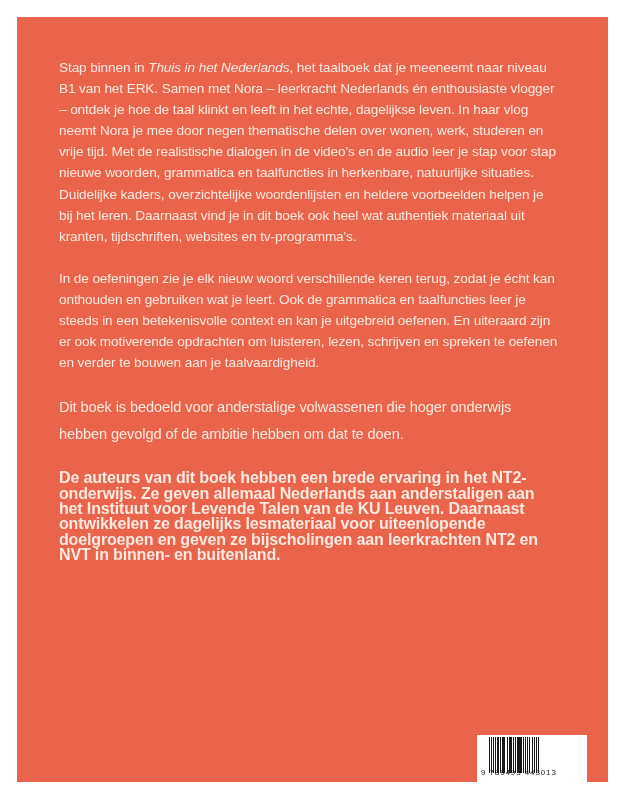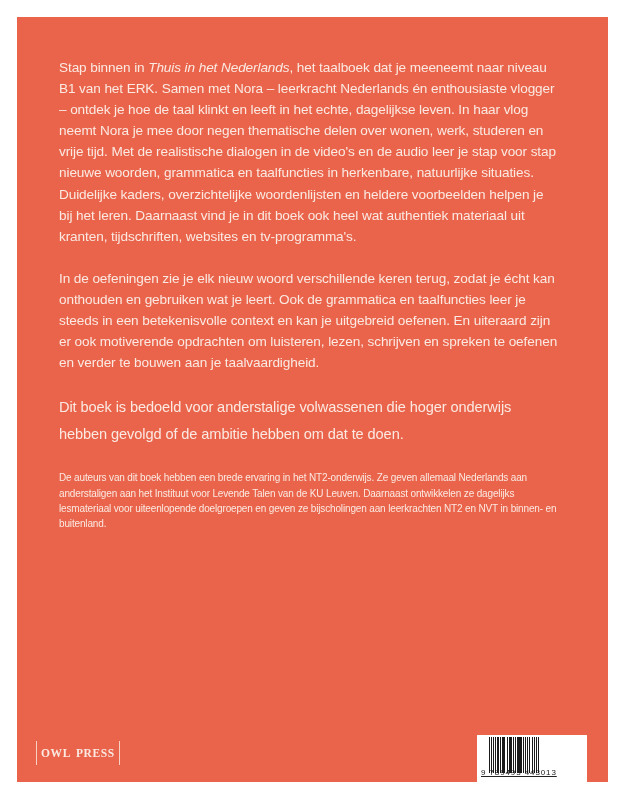--- a/index.html
+++ b/index.html
@@ -34,24 +34,25 @@
   }
   .body-text p {
     margin: 0 0 21px 0;
   }
   .body-text p.lead {
     font-size: 14.6px;
     line-height: 27px;
     margin-bottom: 22px;
   }
   .body-text p.small {
-    font-size: 10px;
+    font-size: 16px;
     line-height: 15.3px;
     letter-spacing: -0.15px;
     width: 500px;
+    font-weight: bold;
   }
   .italic { font-style: italic; }
 
   .logo {
     position: absolute;
     left: 19px;
     top: 724px;
     height: 24px;
     border-left: 1px solid #f7cfc3;
     border-right: 1px solid #f7cfc3;
@@ -92,43 +93,37 @@
   .barcode-num {
     position: absolute;
     left: 4px;
     top: 33px;
     font-family: "Liberation Sans", sans-serif;
     font-size: 8px;
     letter-spacing: 0.9px;
     color: #222;
     white-space: nowrap;
     background: transparent;
-    text-decoration: underline;
   }
 </style>
 </head>
 <body>
 
 <div class="cover">
 
   <div class="body-text">
     <p><span>Stap binnen in </span><span class="italic">Thuis in het Nederlands</span><span>, het taalboek dat je meeneemt naar niveau B1 van het ERK. Samen met Nora – leerkracht Nederlands én enthousiaste vlogger – ontdek je hoe de taal klinkt en leeft in het echte, dagelijkse leven. In haar vlog neemt Nora je mee door negen thematische delen over wonen, werk, studeren en vrije tijd. Met de realistische dialogen in de video's en de audio leer je stap voor stap nieuwe woorden, grammatica en taalfuncties in herkenbare, natuurlijke situaties. Duidelijke kaders, overzichtelijke woordenlijsten en heldere voorbeelden helpen je bij het leren. Daarnaast vind je in dit boek ook heel wat authentiek materiaal uit kranten, tijdschriften, websites en tv-programma's.</span></p>
 
     <p>In de oefeningen zie je elk nieuw woord verschillende keren terug, zodat je écht kan onthouden en gebruiken wat je leert. Ook de grammatica en taalfuncties leer je steeds in een betekenisvolle context en kan je uitgebreid oefenen. En uiteraard zijn er ook motiverende opdrachten om luisteren, lezen, schrijven en spreken te oefenen en verder te bouwen aan je taalvaardigheid.</p>
 
     <p class="lead">Dit boek is bedoeld voor anderstalige volwassenen die hoger onderwijs hebben gevolgd of de ambitie hebben om dat te doen.</p>
 
     <p class="small">De auteurs van dit boek hebben een brede ervaring in het NT2-onderwijs. Ze geven allemaal Nederlands aan anderstaligen aan het Instituut voor Levende Talen van de KU Leuven. Daarnaast ontwikkelen ze dagelijks lesmateriaal voor uiteenlopende doelgroepen en geven ze bijscholingen aan leerkrachten NT2 en NVT in binnen- en buitenland.</p>
   </div>
 
-  <div class="logo">
-    <span>OWL</span>
-    <span class="word-gap"></span>
-    <span>PRESS</span>
-  </div>
 
   <div class="barcode-box">
     <div class="barcode-bars" id="bars">
         <span style="width: 0.75px;"></span>
         <span style="width: 0.75px; background: transparent;"></span>
         <span style="width: 0.75px;"></span>
         <span style="width: 1.5px; background: transparent;"></span>
         <span style="width: 1.5px;"></span>
         <span style="width: 0.75px; background: transparent;"></span>
         <span style="width: 0.75px;"></span>

